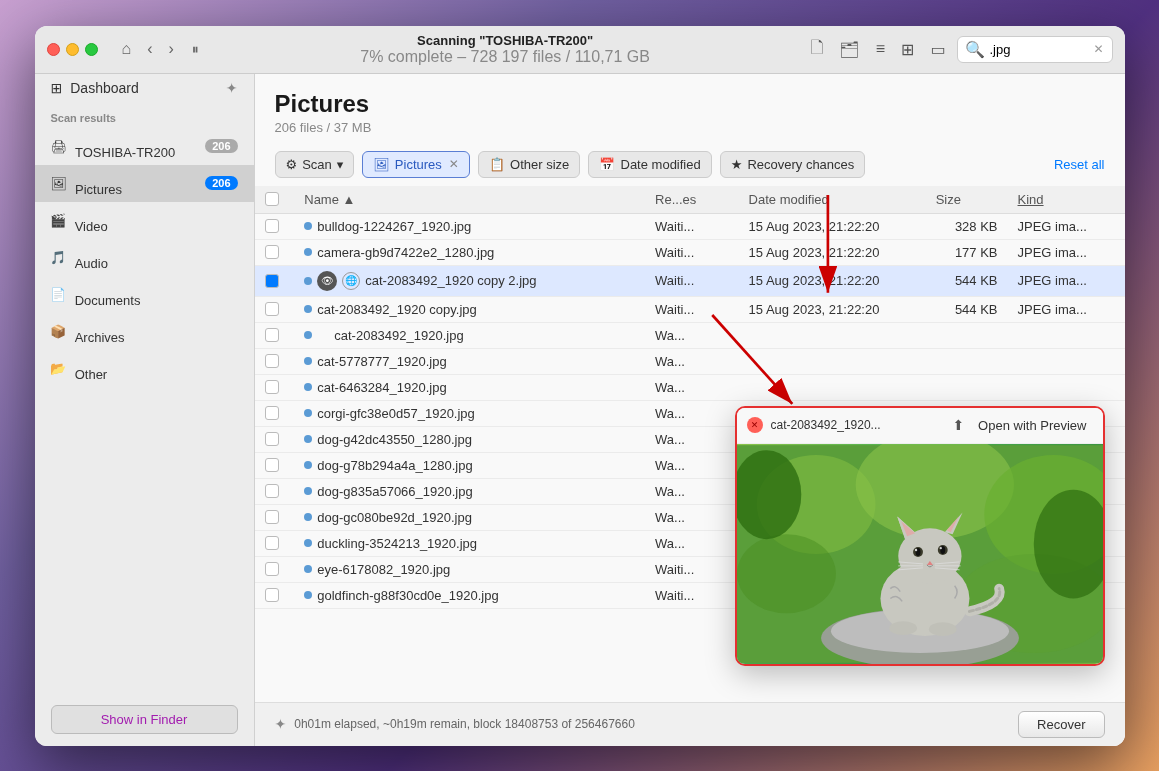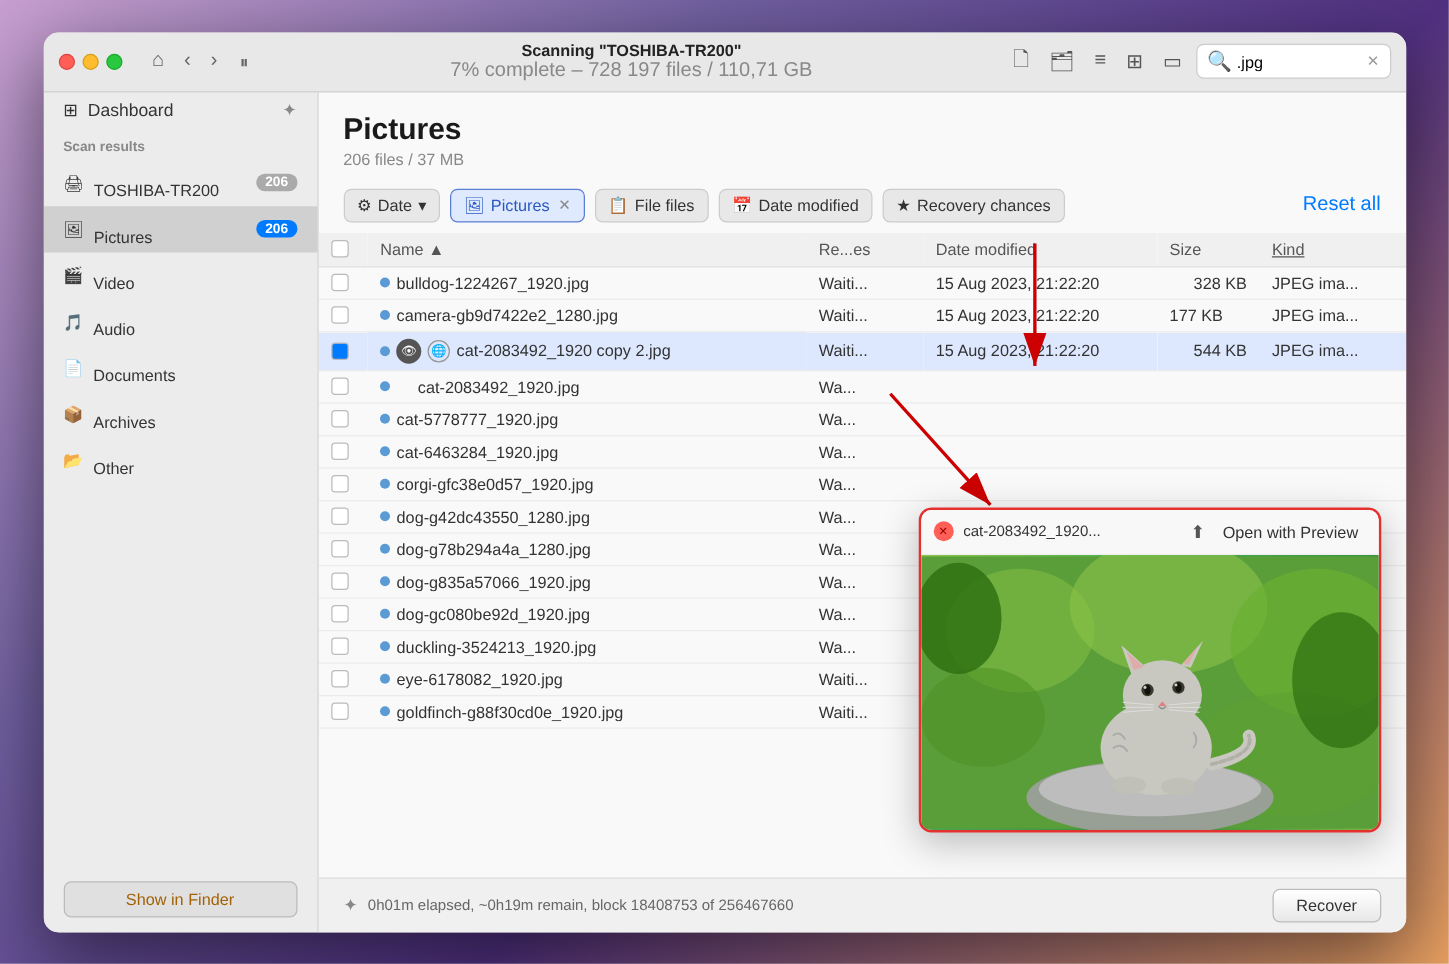--- a/index.html
+++ b/index.html
@@ -171,21 +171,21 @@
       padding: 12px 16px;
     }
     .show-finder-btn {
       background: #e0e0e0;
       border: 1px solid #bbb;
       border-radius: 6px;
       padding: 6px 14px;
       font-size: 13px;
       cursor: pointer;
       width: 100%;
-      color: #a16207;
+      color: #a21caf;
     }
     
     .content {
       flex: 1;
       display: flex;
       flex-direction: column;
       background: #f9f9f9;
       overflow: hidden;
     }
     .content-header {
@@ -231,21 +231,21 @@
     .filter-btn .close-x {
       color: #888;
       font-size: 12px;
       margin-left: 2px;
     }
     .filter-spacer { flex: 1; }
     .reset-all-btn {
       background: none;
       border: none;
       color: #007aff;
-      font-size: 16px;
+      font-size: 13px;
       cursor: pointer;
     }
     
     .file-table {
       flex: 1;
       overflow-y: auto;
       position: relative;
     }
     table {
       width: 100%;
@@ -523,31 +523,31 @@
 
     <div class="content">
       <div class="content-header">
         <div class="content-title">Pictures</div>
         <div class="content-subtitle">206 files / 37 MB</div>
       </div>
 
       <div class="filter-bar">
         <button class="filter-btn">
           <span>⚙</span>
-          <span>Date</span>
+          <span>Scan</span>
           <span>▾</span>
         </button>
         <button class="filter-btn active">
           <span>🖼</span>
           <span>Pictures</span>
           <span class="close-x">✕</span>
         </button>
         <button class="filter-btn">
           <span>📋</span>
-          <span>File files</span>
+          <span>Other size</span>
         </button>
         <button class="filter-btn">
           <span>📅</span>
           <span>Date modified</span>
         </button>
         <button class="filter-btn">
           <span>★</span>
           <span>Recovery chances</span>
         </button>
         <div class="filter-spacer"></div>
@@ -585,32 +585,45 @@
               <tr>
                 <td>
                   <div class="cb"></div>
                 </td>
                 <td style="display: flex; align-items: center; gap: 5px; max-width: 300px; overflow: hidden;">
                   <span class="file-dot"></span>
                   <span style="overflow: hidden; text-overflow: ellipsis; white-space: nowrap;">camera-gb9d7422e2_1280.jpg</span>
                 </td>
                 <td>Waiti...</td>
                 <td>15 Aug 2023, 21:22:20</td>
-                <td style="text-align: left;">177 KB</td>
+                <td style="text-align: right;">177 KB</td>
                 <td>JPEG ima...</td>
               </tr>
               <tr class="selected">
                 <td>
                   <div class="cb" style="background: rgb(0, 122, 255);"></div>
                 </td>
                 <td style="display: flex; align-items: center; gap: 5px; max-width: 300px; overflow: hidden;">
                   <span class="file-dot"></span>
                   <span class="recovery-icon selected-row" style="width: 20px; height: 20px; border-radius: 50%; background: rgb(85, 85, 85); border: none; display: inline-flex; align-items: center; justify-content: center; font-size: 10px; cursor: pointer; flex-shrink: 0;">👁</span>
                   <span class="globe-icon" style="width: 18px; height: 18px; border-radius: 50%; border: 1.5px solid rgb(153, 153, 153); display: inline-flex; align-items: center; justify-content: center; font-size: 10px; cursor: pointer; flex-shrink: 0;">🌐</span>
                   <span style="overflow: hidden; text-overflow: ellipsis; white-space: nowrap;">cat-2083492_1920 copy 2.jpg</span>
+                </td>
+                <td>Waiti...</td>
+                <td>15 Aug 2023, 21:22:20</td>
+                <td style="text-align: right;">544 KB</td>
+                <td>JPEG ima...</td>
+              </tr>
+              <tr>
+                <td>
+                  <div class="cb"></div>
+                </td>
+                <td style="display: flex; align-items: center; gap: 5px; max-width: 300px; overflow: hidden;">
+                  <span class="file-dot"></span>
+                  <span style="overflow: hidden; text-overflow: ellipsis; white-space: nowrap;">cat-2083492_1920 copy.jpg</span>
                 </td>
                 <td>Waiti...</td>
                 <td>15 Aug 2023, 21:22:20</td>
                 <td style="text-align: right;">544 KB</td>
                 <td>JPEG ima...</td>
               </tr>
               <tr>
                 <td>
                   <div class="cb"></div>
                 </td>

